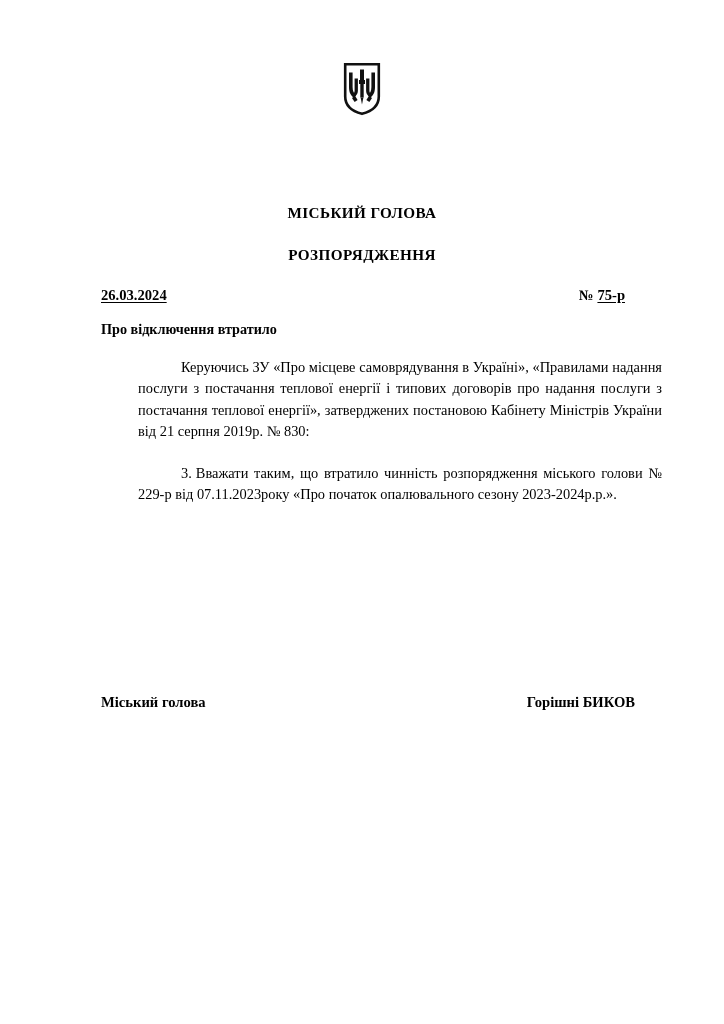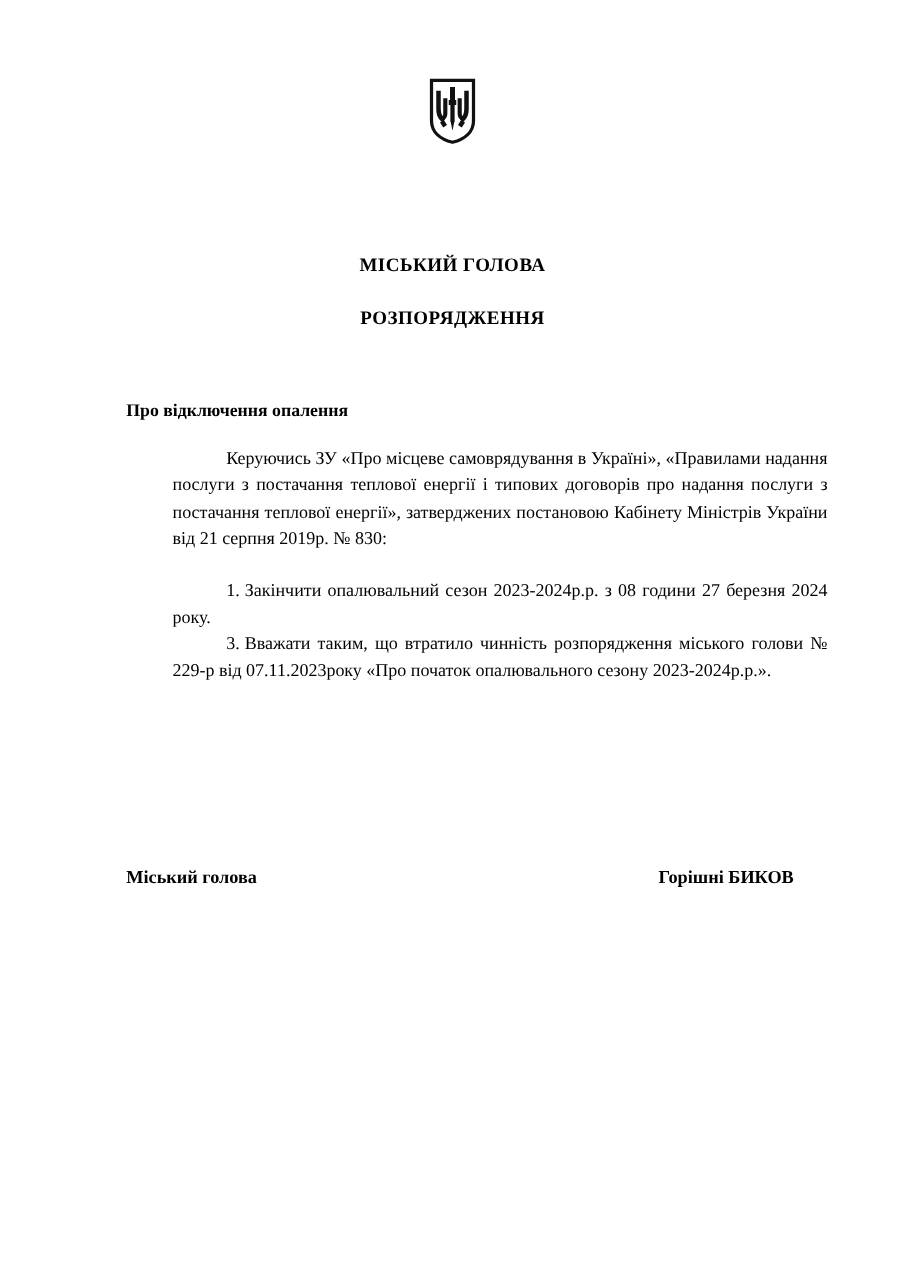--- a/index.html
+++ b/index.html
@@ -189,32 +189,36 @@
         <path d="M29.0 36.0 l-3.0 -2.2 l-2.6 4.2 l3.0 2.0 z"></path>
       </g>
     </svg>
   </div>
 
 
   <div class="office-title">МІСЬКИЙ ГОЛОВА</div>
 
   <div class="doc-kind">РОЗПОРЯДЖЕННЯ</div>
 
-
-  <div class="subject">Про відключення опалення</div>
+  <div class="meta-row">
+    <span class="meta-date">26.03.2024</span>
+    <span class="meta-number">
+      <span>№</span>
+      <span class="num-value">75-р</span>
+    </span>
+  </div>
+
+  <div class="subject">Про відключення втратило</div>
 
   <div class="body-block">
     <p class="para indent">Керуючись ЗУ «Про місцеве самоврядування в Україні»,  «Правилами надання  послуги з постачання теплової енергії і типових договорів про надання послуги з постачання теплової енергії», затверджених постановою Кабінету Міністрів України від 21 серпня 2019р. № 830:</p>
 
     <div class="para-gap"></div>
 
     <div class="items">
-      <p class="para indent">
-        <span class="item-num">1.</span><span>Закінчити опалювальний сезон 2023-2024р.р. з 08 години 27 березня 2024 року.</span>
-      </p>
       <p class="para indent">
         <span class="item-num">3.</span><span>Вважати таким, що втратило чинність розпорядження міського голови № 229-р від 07.11.2023року «Про початок опалювального сезону 2023-2024р.р.».</span>
       </p>
     </div>
   </div>
 
   <div class="signature-row">
     <span>Міський голова</span>
     <span>Горішні БИКОВ</span>
   </div>

